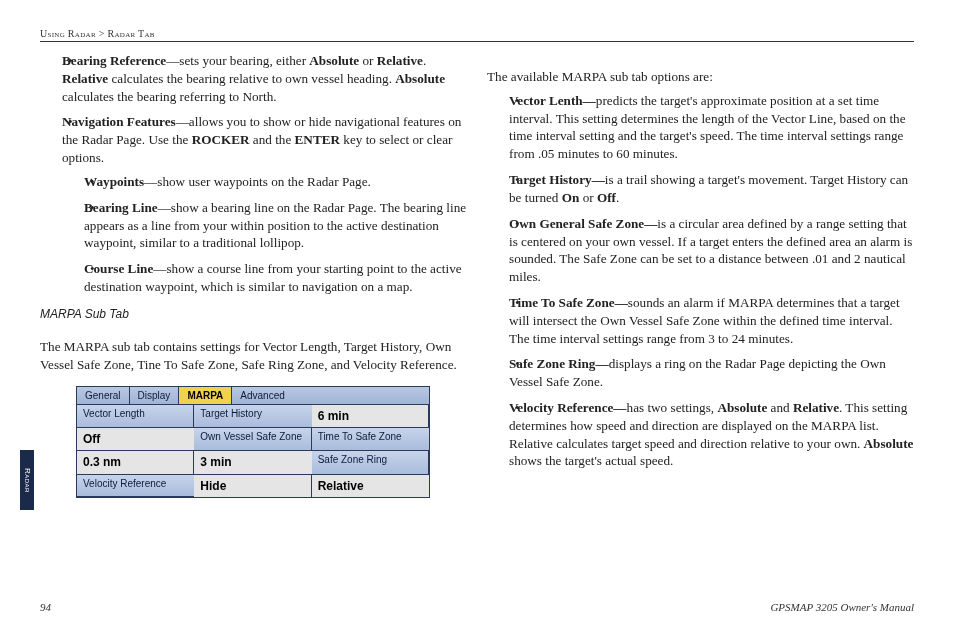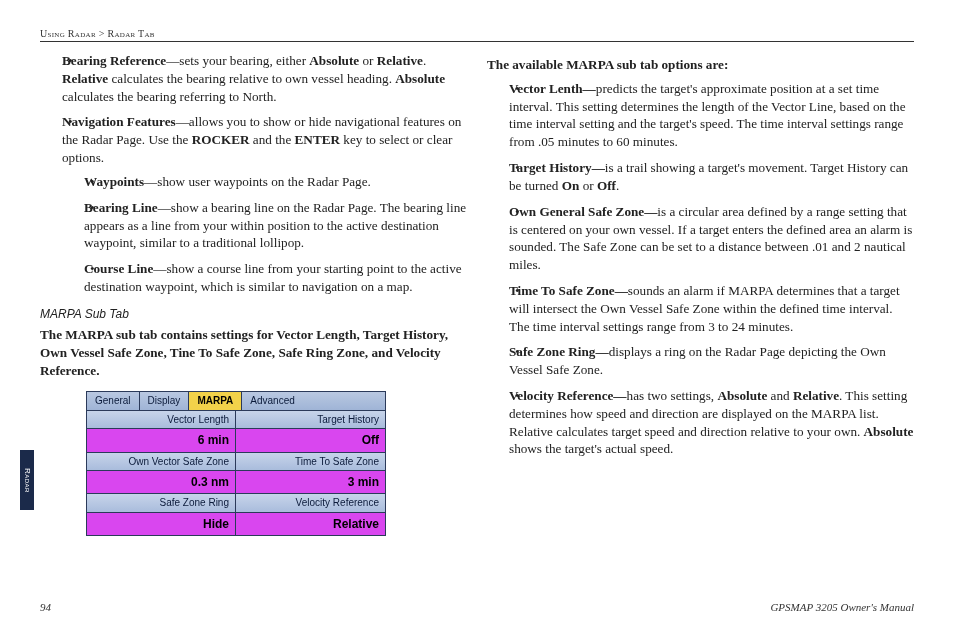--- a/index.html
+++ b/index.html
@@ -9,31 +9,31 @@
   .breadcrumb .sc { font-variant: small-caps; }
   .rule { border-top: 1px solid #333; margin: 2px 0 10px 0; }
   .cols { display: flex; gap: 20px; }
   .col { width: 50%; font-size: 13.2px; line-height: 1.35; }
   .bul1 { list-style: none; padding-left: 22px; }
   .bul1 > li { position: relative; margin-bottom: 8px; }
   .bul1 > li::before { content: "•"; position: absolute; left: 6px; top: 0; }
   .bul2 { list-style: none; padding-left: 22px; margin-top: 6px; }
   .bul2 > li { position: relative; margin-bottom: 8px; }
   .bul2 > li::before { content: "•"; position: absolute; left: 6px; top: 0; }
-  .para { margin-top: 4px; margin-bottom: 6px; font-weight: bold; }
+  .para { margin-top: 16px; margin-bottom: 6px; }
   .h2 { font-family: Arial, Helvetica, sans-serif; font-weight: normal; font-style: italic; font-size: 12px; margin-top: 10px; margin-bottom: 2px; }
-  .tbl-wrap { margin: 12px 0 0 46px; width: 300px; border-radius: 18px; }
+  .tbl-wrap { margin: 12px 0 0 36px; width: 354px; border-radius: 18px; }
   .tabs { display: flex; background: linear-gradient(#b9c8e1,#9fb4d6); border: 1px solid #2b3a5a; border-bottom: none; font-family: Arial, sans-serif; font-size: 10px; }
   .tab { padding: 2px 8px; border-right: 1px solid #2b3a5a; color: #0b1a3a; }
   .tab.active { background: #f2d24a; color: #000; font-weight: bold; }
-  .grid { display: grid; grid-template-columns: 1fr 1fr; border: 1px solid #2b3a5a; font-family: Arial, sans-serif; text-align: right; }
+  .grid { display: grid; grid-template-columns: 1fr 1fr 1fr; border: 1px solid #2b3a5a; font-family: Arial, sans-serif; }
   .cell { border-right: 1px solid #2b3a5a; border-bottom: 1px solid #2b3a5a; padding: 2px 6px; font-size: 10px; }
   .cell:nth-child(2n) { border-right: none; }
   .lab { background: linear-gradient(#c7d4ea,#a9bcdc); color: #0b1a3a; }
-  .val { background: #d946ef; color: #000; font-weight: bold; font-size: 12px; padding: 3px 6px; }
+  .val { background: #e5e5e5; color: #000; font-weight: bold; font-size: 12px; padding: 3px 6px; }
   .val.last { border-bottom: none; }
   .sidetab { position: absolute; left: 20px; top: 450px; width: 14px; height: 60px; background: #1b2a4a; color: #fff; font-family: Arial, sans-serif; font-size: 8px; letter-spacing: 0.5px; writing-mode: vertical-rl; text-orientation: mixed; display: flex; align-items: center; justify-content: center; font-variant: small-caps; }
   .footer { position: absolute; left: 40px; right: 40px; bottom: 8px; display: flex; justify-content: space-between; font-size: 11px; font-style: italic; color: #333; }
   b, strong { font-weight: bold; }
 </style>
 </head>
 <body>
 
 <div class="page">
 
@@ -69,21 +69,21 @@
           <div class="tab">General</div>
           <div class="tab">Display</div>
           <div class="tab active">MARPA</div>
           <div class="tab" style="border-right:none">Advanced</div>
         </div>
         <div class="grid">
           <div class="cell lab">Vector Length</div>
           <div class="cell lab">Target History</div>
           <div class="cell val">6 min</div>
           <div class="cell val">Off</div>
-          <div class="cell lab">Own Vector Safe Zone</div>
+          <div class="cell lab">Own Vessel Safe Zone</div>
           <div class="cell lab">Time To Safe Zone</div>
           <div class="cell val">0.3 nm</div>
           <div class="cell val">3 min</div>
           <div class="cell lab">Safe Zone Ring</div>
           <div class="cell lab">Velocity Reference</div>
           <div class="cell val last">Hide</div>
           <div class="cell val last">Relative</div>
         </div>
       </div>
     </div>

